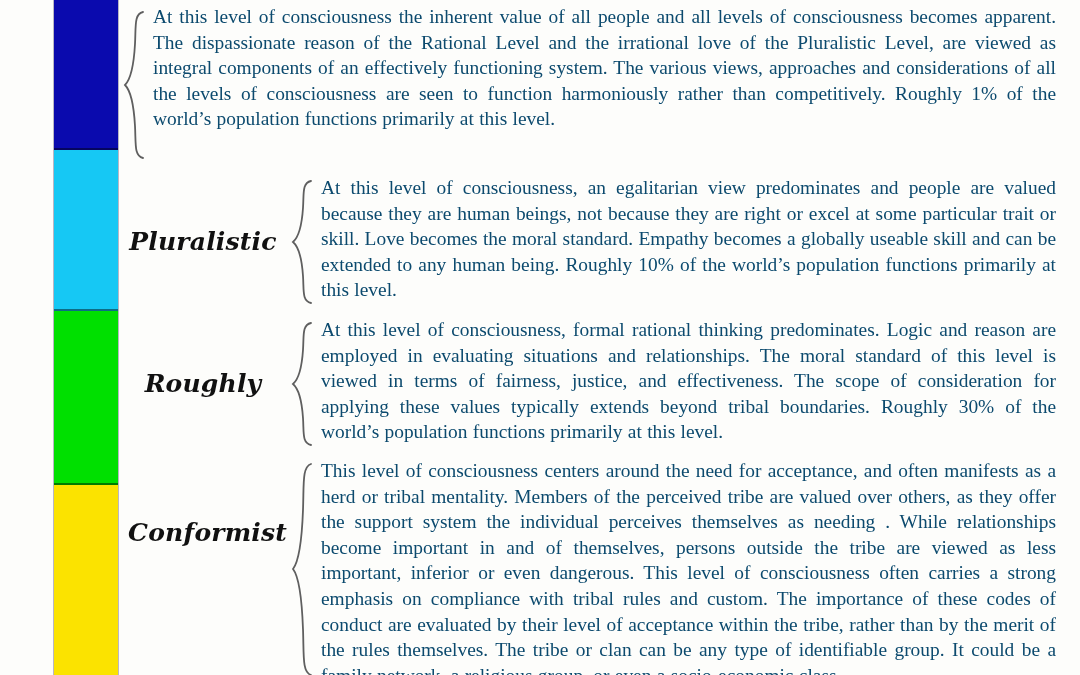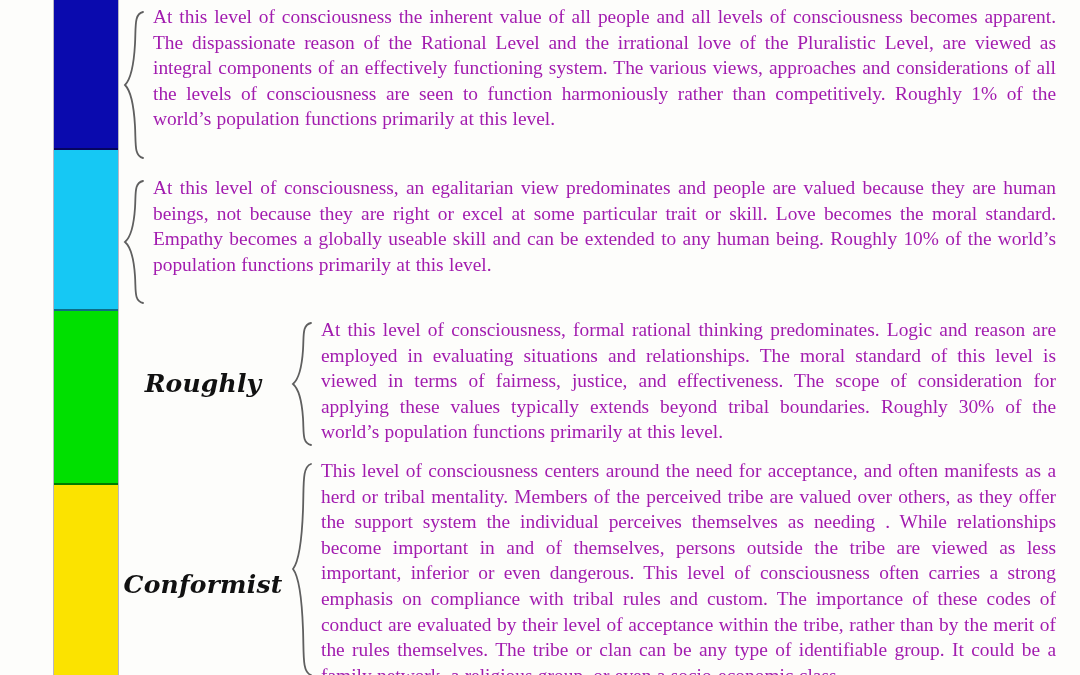--- a/index.html
+++ b/index.html
@@ -61,37 +61,37 @@
     align-items: center;
     justify-content: center;
     color: #5a5a5a;
   }
   .brace svg { display: block; }
   .desc {
     flex: 1 1 auto;
     font-family: "Liberation Serif", "DejaVu Serif", serif;
     font-size: 19.4px;
     line-height: 25.6px;
-    color: #a21caf;
+    color: #0c4a6e;
     text-align: justify;
     text-justify: inter-word;
     padding-right: 24px;
     word-spacing: 0.5px;
   }
 
   
   #row-integral    { top: 4px; }
   #row-pluralistic { top: 175px; }
   #row-rational    { top: 317px; }
   #row-conformist  { top: 458px; }
 
   #row-integral .level-label    { margin-top: 38px; }
   #row-pluralistic .level-label { margin-top: 52px; }
   #row-rational .level-label    { margin-top: 52px; }
-  #row-conformist .level-label  { margin-top: 112px; }
+  #row-conformist .level-label  { margin-top: 60px; text-align: right; }
 
   #row-integral .brace    { margin-top: 6px;  height: 150px; }
   #row-pluralistic .brace { margin-top: 4px;  height: 126px; }
   #row-rational .brace    { margin-top: 4px;  height: 126px; }
   #row-conformist .brace  { margin-top: 4px;  height: 215px; }
 </style>
 </head>
 <body>
 
 <div class="page">
@@ -106,20 +106,21 @@
   <div class="row" id="row-integral">
     <div class="brace">
       <svg width="26" height="150" viewBox="0 0 26 150" fill="none" preserveAspectRatio="none">
         <path d="M20 2 C11 4, 13 16, 12 34 C11 52, 9 68, 2 75 C9 82, 11 98, 12 116 C13 134, 11 146, 20 148" stroke="#5f5f5f" stroke-width="1.8" fill="none" stroke-linecap="round"></path>
       </svg>
     </div>
     <div class="desc">At this level of consciousness the inherent value of all people and all levels of consciousness becomes apparent.  The dispassionate reason of the Rational Level and the irrational love of the Pluralistic Level, are viewed as integral components of an effectively functioning system.  The various views, approaches and considerations of all the levels of consciousness are seen to function harmoniously rather than competitively.  Roughly 1% of the world’s population functions primarily at this level.</div>
   </div>
 
   <div class="row" id="row-pluralistic">
+    <div class="level-label">Pluralistic</div>
     <div class="brace">
       <svg width="26" height="126" viewBox="0 0 26 126" fill="none" preserveAspectRatio="none">
         <path d="M20 2 C11 4, 13 14, 12 29 C11 44, 9 57, 2 63 C9 69, 11 82, 12 97 C13 112, 11 122, 20 124" stroke="#5f5f5f" stroke-width="1.8" fill="none" stroke-linecap="round"></path>
       </svg>
     </div>
     <div class="desc">At this level of consciousness, an egalitarian view predominates and people are valued because they are human beings, not because they are right or excel at some particular trait or skill.  Love becomes the moral standard.  Empathy becomes a globally useable skill and can be extended to any human being.  Roughly 10% of the world’s population functions primarily at this level.</div>
   </div>
 
   <div class="row" id="row-rational">
     <div class="level-label">Roughly</div>

